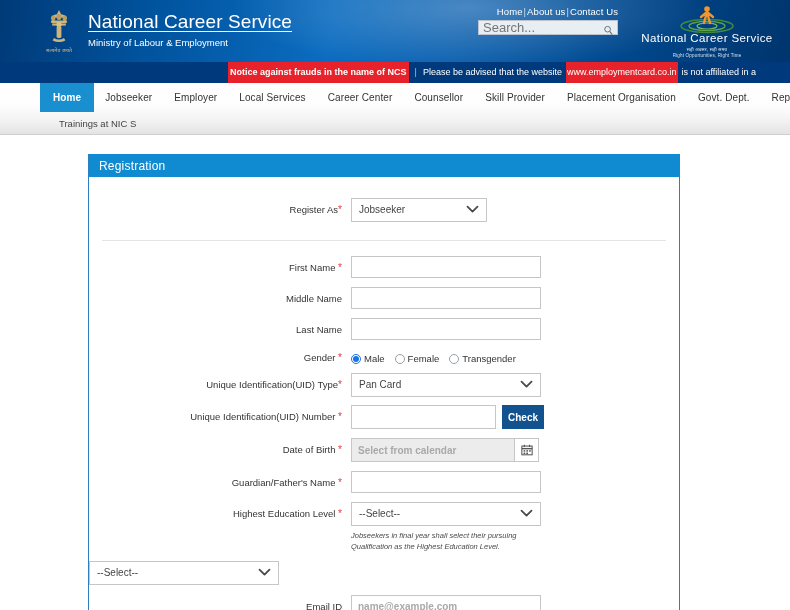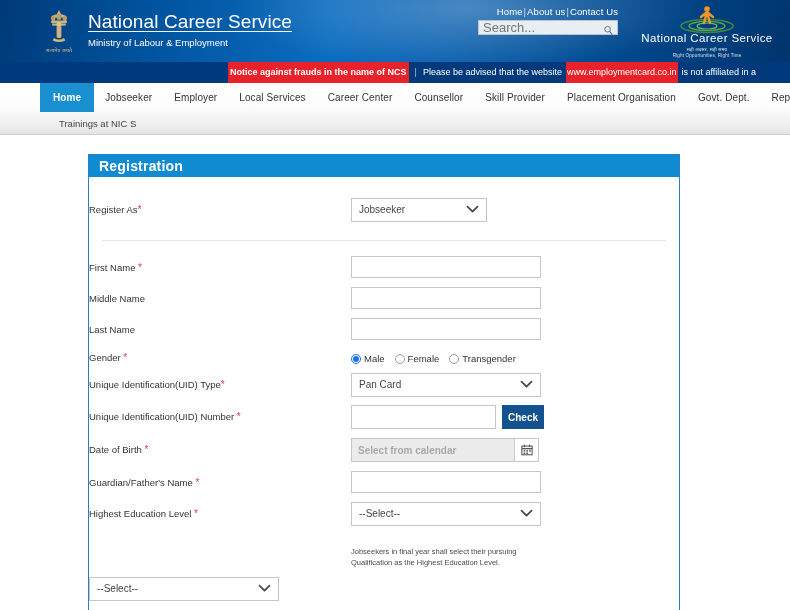--- a/index.html
+++ b/index.html
@@ -141,37 +141,37 @@
     border: 1px solid #2b7fc0;
     border-top: none;
     background: #ffffff;
   }
   .panel-head {
     height: 23px; background: #108ad0;
     display: flex; align-items: center;
     padding-left: 10px;
   }
   .panel-title {
-    font-size: 14px; color: #ffffff; font-weight: bold; letter-spacing: .2px;
+    font-size: 12px; color: #ffffff; font-weight: normal; letter-spacing: .2px;
   }
   .panel-body {
     padding: 0;
     background: #ffffff;
   }
   .form-row {
     display: flex; align-items: flex-start;
     padding: 0;
     min-height: 31px;
   }
   .row-register-as { padding-top: 21px; padding-bottom: 18px; }
   .divider {
     height: 1px; background: #e4e4e4; margin: 0 13px;
   }
   .lbl {
-    width: 262px; 
+    width: 262px; text-align: right;
     font-size: 9.5px; color: #333333;
     padding-right: 9px; padding-top: 6px;
     line-height: 12px; white-space: nowrap;
   }
   .req { color: #e23a3a; font-size: 10px; }
   .ctrl { flex: 1; }
 
   .txt {
     width: 190px; height: 22px;
     border: 1px solid #c6c6c6;
@@ -245,21 +245,21 @@
   .dob-wrap { display: flex; align-items: center; }
   .cal-btn {
     width: 25px; height: 24px;
     border: 1px solid #c6c6c6;
     background: #ffffff;
     display: flex; align-items: center; justify-content: center;
     cursor: pointer;
   }
   .hint {
     font-size: 7.5px; color: #4a4a4a;
-    line-height: 11px; margin-top: 20px; width: 230px;
+    line-height: 11px; margin-top: 4px; width: 230px; font-style: italic;
   }
   .inline { display: flex; align-items: flex-start; }
 </style>
 </head>
 <body>
 
 <div class="header">
   <div class="header-sheen"></div>
 
   <div class="emblem">

